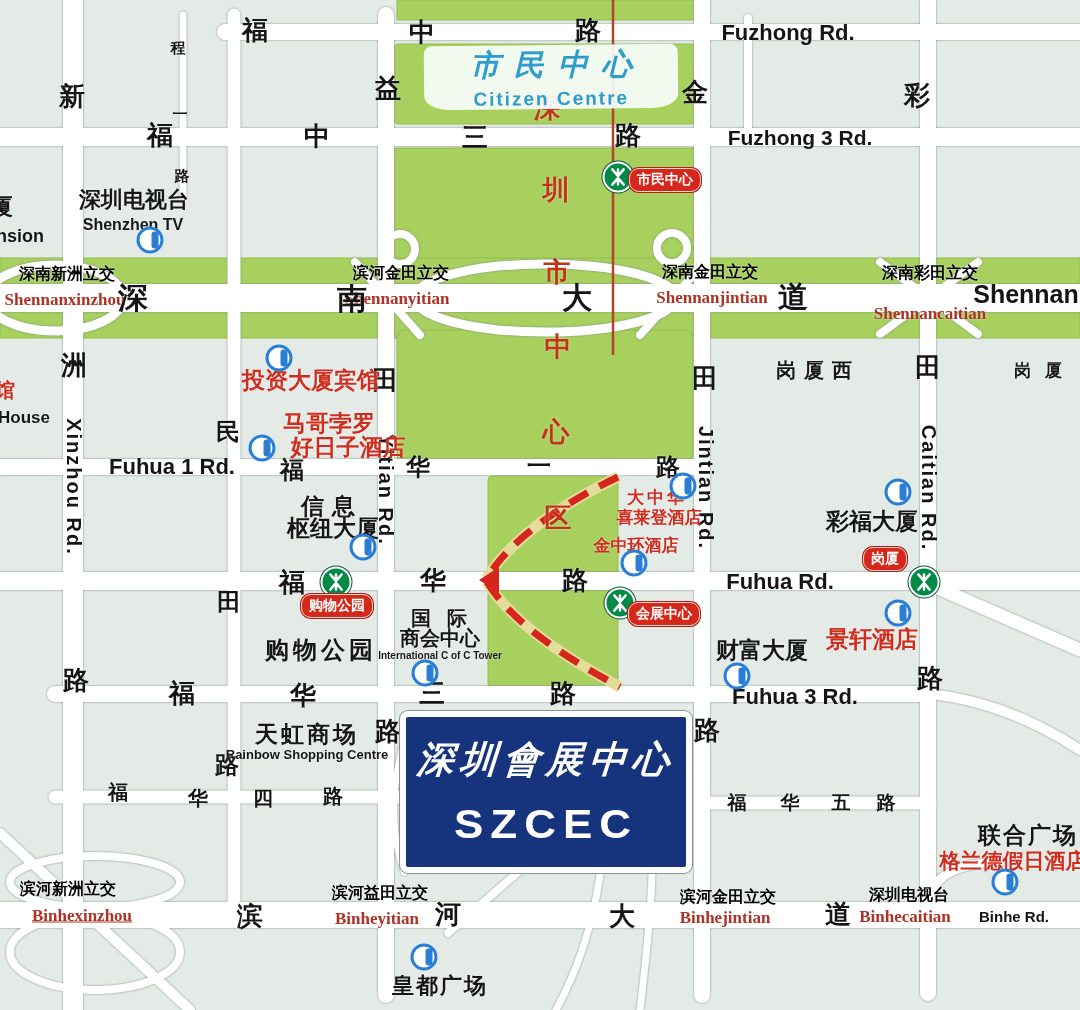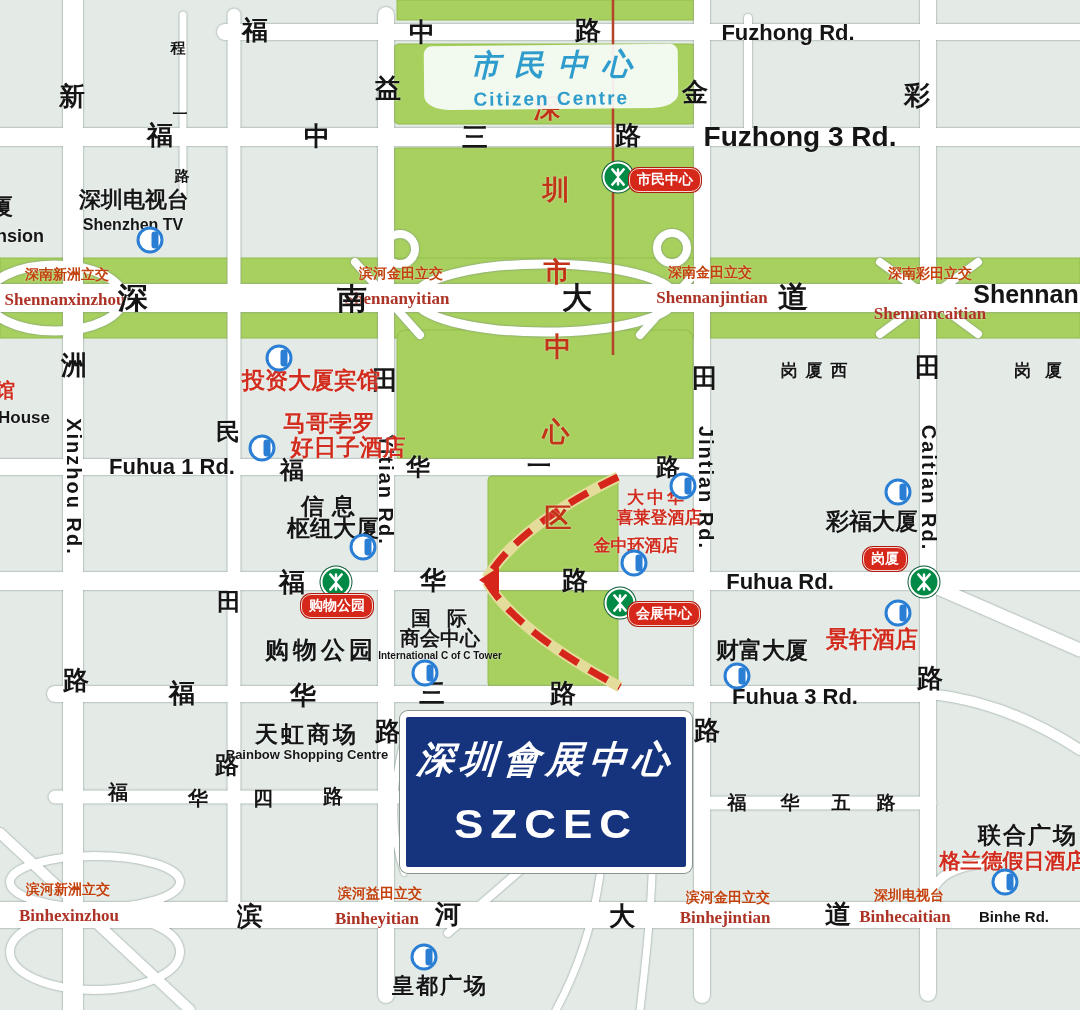--- a/index.html
+++ b/index.html
@@ -8,21 +8,21 @@
   #map-canvas{position:absolute;left:0;top:0;}
   .roads{filter:drop-shadow(0 0 1.2px rgba(120,140,132,.95));}
   
   #labels{position:absolute;left:0;top:0;width:100%;height:100%;}
   .lbl{position:absolute;transform:translate(-50%,-50%);white-space:nowrap;
        font-weight:bold;color:#151515;line-height:1;
        text-shadow:0 0 2px rgba(255,255,255,.7);}
   .rc{font-size:26px;}
   .re{font-size:21px;}
   .vert{writing-mode:vertical-rl;letter-spacing:2px;}
-  .izh{font-size:14px;color:#c2410c;}
+  .izh{font-size:16px;color:#000000;}
   .ien{font-size:17px;color:#ad3326;font-family:"Liberation Serif",serif;}
   .axis{font-size:27px;color:#c13415;}
   .bld{color:#161616;}
   .hotel{color:#d12c1d;}
   .orange{color:#e2641e;}
   
   .badge{position:absolute;transform:translate(-50%,-50%);background:#d6281a;
          color:#fff;font-size:14px;font-weight:bold;padding:2px 7px;
          border-radius:10px;border:1px solid #f4d9d2;box-shadow:0 0 0 1px #b01c10;
          white-space:nowrap;z-index:6;}
@@ -135,36 +135,36 @@
       <div class="lbl axis" style="left: 558px; top: 518px;">区</div>
       <div class="lbl izh" style="left: 67px; top: 274px;">深南新洲立交</div>
       <div class="lbl ien" style="left: 65px; top: 299px;">Shennanxinzhou</div>
       <div class="lbl izh" style="left: 401px; top: 273px;">滨河金田立交</div>
       <div class="lbl ien" style="left: 397px; top: 298px;">Shennanyitian</div>
       <div class="lbl izh" style="left: 710px; top: 272px;">深南金田立交</div>
       <div class="lbl ien" style="left: 712px; top: 297px;">Shennanjintian</div>
       <div class="lbl izh" style="left: 930px; top: 273px;">深南彩田立交</div>
       <div class="lbl ien" style="left: 930px; top: 297px; margin-top: 16px;">Shennancaitian</div>
       <div class="lbl izh" style="left: 68px; top: 889px;">滨河新洲立交</div>
-      <div class="lbl ien" style="left: 69px; top: 915px;">Binhexinzhou</div>
+      <div class="lbl ien" style="left: 82px; top: 915px; text-decoration: underline;">Binhexinzhou</div>
       <div class="lbl izh" style="left: 380px; top: 893px;">滨河益田立交</div>
       <div class="lbl ien" style="left: 377px; top: 918px;">Binheyitian</div>
       <div class="lbl izh" style="left: 728px; top: 897px;">滨河金田立交</div>
       <div class="lbl ien" style="left: 725px; top: 917px;">Binhejintian</div>
       <div class="lbl izh" style="left: 909px; top: 895px;">深圳电视台</div>
       <div class="lbl ien" style="left: 905px; top: 916px;">Binhecaitian</div>
       <div class="lbl rc" style="left: 255px; top: 30px;">福</div>
       <div class="lbl rc" style="left: 422px; top: 32px;">中</div>
       <div class="lbl rc" style="left: 588px; top: 30px;">路</div>
       <div class="lbl re" style="left: 788px; top: 33px; font-size: 22px;">Fuzhong Rd.</div>
       <div class="lbl rc" style="left: 160px; top: 135px;">福</div>
       <div class="lbl rc" style="left: 317px; top: 136px;">中</div>
       <div class="lbl rc" style="left: 475px; top: 137px;">三</div>
       <div class="lbl rc" style="left: 628px; top: 135px;">路</div>
-      <div class="lbl re" style="left: 800px; top: 137px; font-size: 28px;">Fuzhong 3 Rd.</div>
+      <div class="lbl re" style="left: 800px; top: 137px; font-size: 21px;">Fuzhong 3 Rd.</div>
       <div class="lbl rc" style="left: 133px; top: 298px; font-size: 30px;">深</div>
       <div class="lbl rc" style="left: 352px; top: 299px; font-size: 30px;">南</div>
       <div class="lbl rc" style="left: 577px; top: 298px; font-size: 30px;">大</div>
       <div class="lbl rc" style="left: 793px; top: 297px; font-size: 30px;">道</div>
       <div class="lbl re" style="left: 1026px; top: 294px; font-size: 25px;">Shennan</div>
       <div class="lbl re" style="left: 172px; top: 467px; font-size: 22px;">Fuhua 1 Rd.</div>
       <div class="lbl rc" style="left: 292px; top: 470px; font-size: 24px;">福</div>
       <div class="lbl rc" style="left: 418px; top: 467px; font-size: 24px;">华</div>
       <div class="lbl rc" style="left: 539px; top: 466px; font-size: 24px;">一</div>
       <div class="lbl rc" style="left: 668px; top: 467px; font-size: 24px;">路</div>
@@ -220,21 +220,21 @@
       <div class="lbl bld" style="left: 24px; top: 417px; font-size: 17px;">House</div>
       <div class="lbl hotel" style="left: 311px; top: 380px; font-size: 23px;">投资大厦宾馆</div>
       <div class="lbl hotel" style="left: 329px; top: 423px; font-size: 23px;">马哥孛罗</div>
       <div class="lbl hotel" style="left: 328px; top: 447px; font-size: 23px; padding-left: 40px;">好日子酒店</div>
       <div class="lbl bld" style="left: 332px; top: 506px; font-size: 23px; letter-spacing: 8px;">信息</div>
       <div class="lbl bld" style="left: 333px; top: 528px; font-size: 23px;">枢纽大厦</div>
       <div class="lbl hotel" style="left: 657px; top: 497px; font-size: 17px; letter-spacing: 3px;">大中华</div>
       <div class="lbl hotel" style="left: 659px; top: 517px; font-size: 17px;">喜莱登酒店</div>
       <div class="lbl hotel" style="left: 636px; top: 545px; font-size: 17px;">金中环酒店</div>
       <div class="lbl bld" style="left: 872px; top: 521px; font-size: 23px;">彩福大厦</div>
-      <div class="lbl bld" style="left: 818px; top: 370px; font-size: 17px; letter-spacing: 8px; font-family: Liberation Serif, serif;">岗厦西</div>
+      <div class="lbl bld" style="left: 818px; top: 370px; font-size: 20px; letter-spacing: 8px; font-family: Liberation Serif, serif;">岗厦西</div>
       <div class="lbl bld" style="left: 1045px; top: 370px; font-size: 17px; letter-spacing: 14px;">岗厦</div>
       <div class="lbl bld" style="left: 321px; top: 650px; font-size: 24px; letter-spacing: 4px;">购物公园</div>
       <div class="lbl bld" style="left: 447px; top: 618px; font-size: 20px; letter-spacing: 16px;">国际</div>
       <div class="lbl bld" style="left: 440px; top: 638px; font-size: 20px;">商会中心</div>
       <div class="lbl bld" style="left: 440px; top: 656px; font-size: 10px;">International C of C Tower</div>
       <div class="lbl hotel" style="left: 872px; top: 639px; font-size: 23px;">景轩酒店</div>
       <div class="lbl bld" style="left: 762px; top: 650px; font-size: 23px;">财富大厦</div>
       <div class="lbl bld" style="left: 307px; top: 734px; font-size: 23px; letter-spacing: 3px;">天虹商场</div>
       <div class="lbl bld" style="left: 307px; top: 754px; font-size: 13px;">Rainbow Shopping Centre</div>
       <div class="lbl bld" style="left: 1028px; top: 835px; font-size: 23px; letter-spacing: 2px;">联合广场</div>

